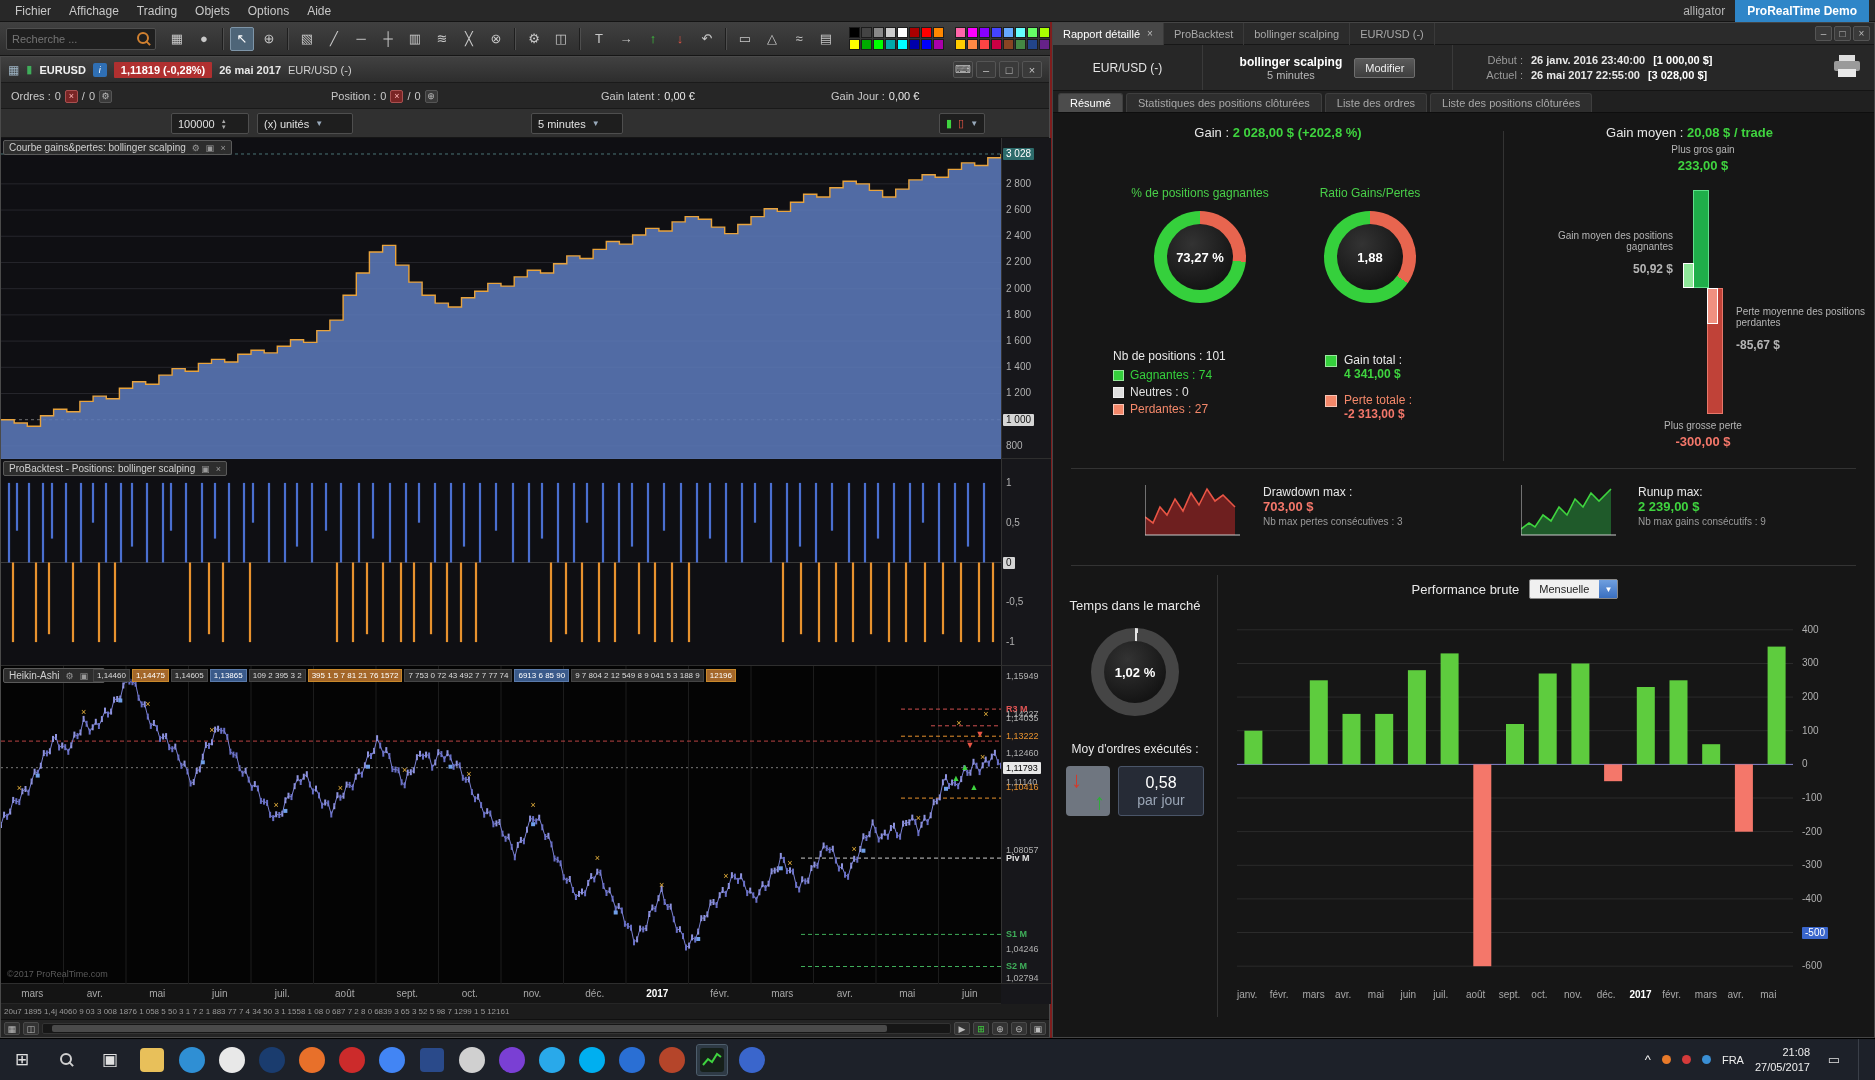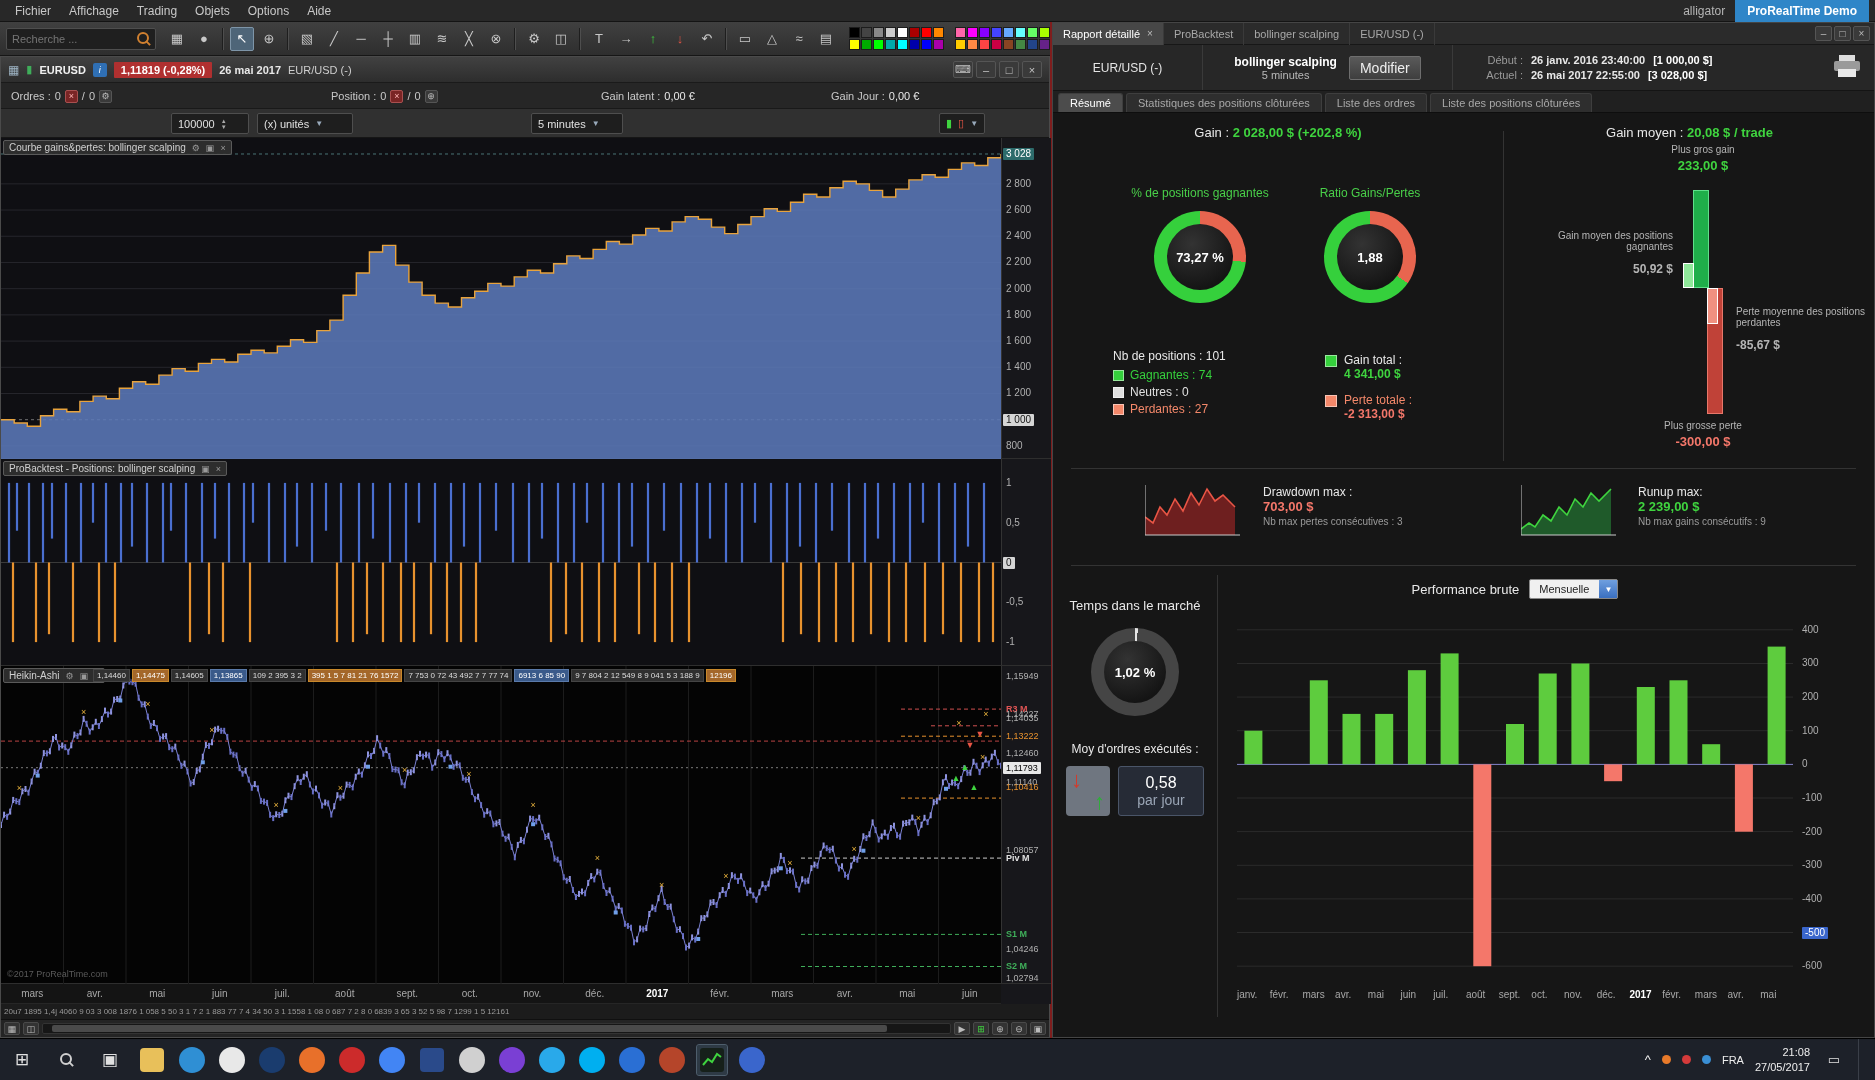--- a/index.html
+++ b/index.html
@@ -108,21 +108,21 @@
   #rp-winbtns{margin-left:auto;display:flex;gap:2px;padding-right:4px}
   .rp-wb{width:17px;height:15px;display:flex;align-items:center;justify-content:center;font-size:10px;color:#bbb;background:#3a3a3a;border:1px solid #555;border-radius:2px}
 
   #rp-header{position:absolute;top:22px;left:0;right:0;height:46px;background:#272727;border-bottom:1px solid #141414;display:flex;align-items:stretch}
   .hd-sym{width:150px;display:flex;align-items:center;justify-content:center;color:#e5e5e5;border-right:1px solid #3a3a3a;font-size:12px}
   .hd-strat{width:250px;display:flex;align-items:center;justify-content:center;gap:12px;border-right:1px solid #3a3a3a}
   .hd-strat-txt{text-align:center}
   .hd-strat-name{color:#fff;font-weight:bold;font-size:12px}
   .hd-strat-tf{color:#b8b8b8;font-size:11px}
   .btn{background:linear-gradient(#5a5a5a,#3e3e3e);border:1px solid #6e6e6e;color:#eee;
-    padding:3px 10px;font-size:14px;border-radius:2px}
+    padding:3px 10px;font-size:11px;border-radius:2px}
   #hd-dates{flex:1;display:flex;flex-direction:column;justify-content:center;gap:3px;padding-left:26px;font-size:11px}
   .hd-row{display:flex;gap:8px;align-items:center}
   .hd-lab{color:#9a9a9a;width:44px;text-align:right}
   .hd-val{color:#e8e8e8;font-weight:bold}
   .hd-cap{color:#fff;font-weight:bold}
   #printer{width:26px;height:24px;margin:10px 14px 0 0;position:relative}
   #printer .p1{position:absolute;left:5px;top:0;width:16px;height:6px;background:#ddd}
   #printer .p2{position:absolute;left:0;top:6px;width:26px;height:10px;background:#9a9a9a;border-radius:2px}
   #printer .p3{position:absolute;left:4px;top:14px;width:18px;height:8px;background:#e8e8e8}
 

